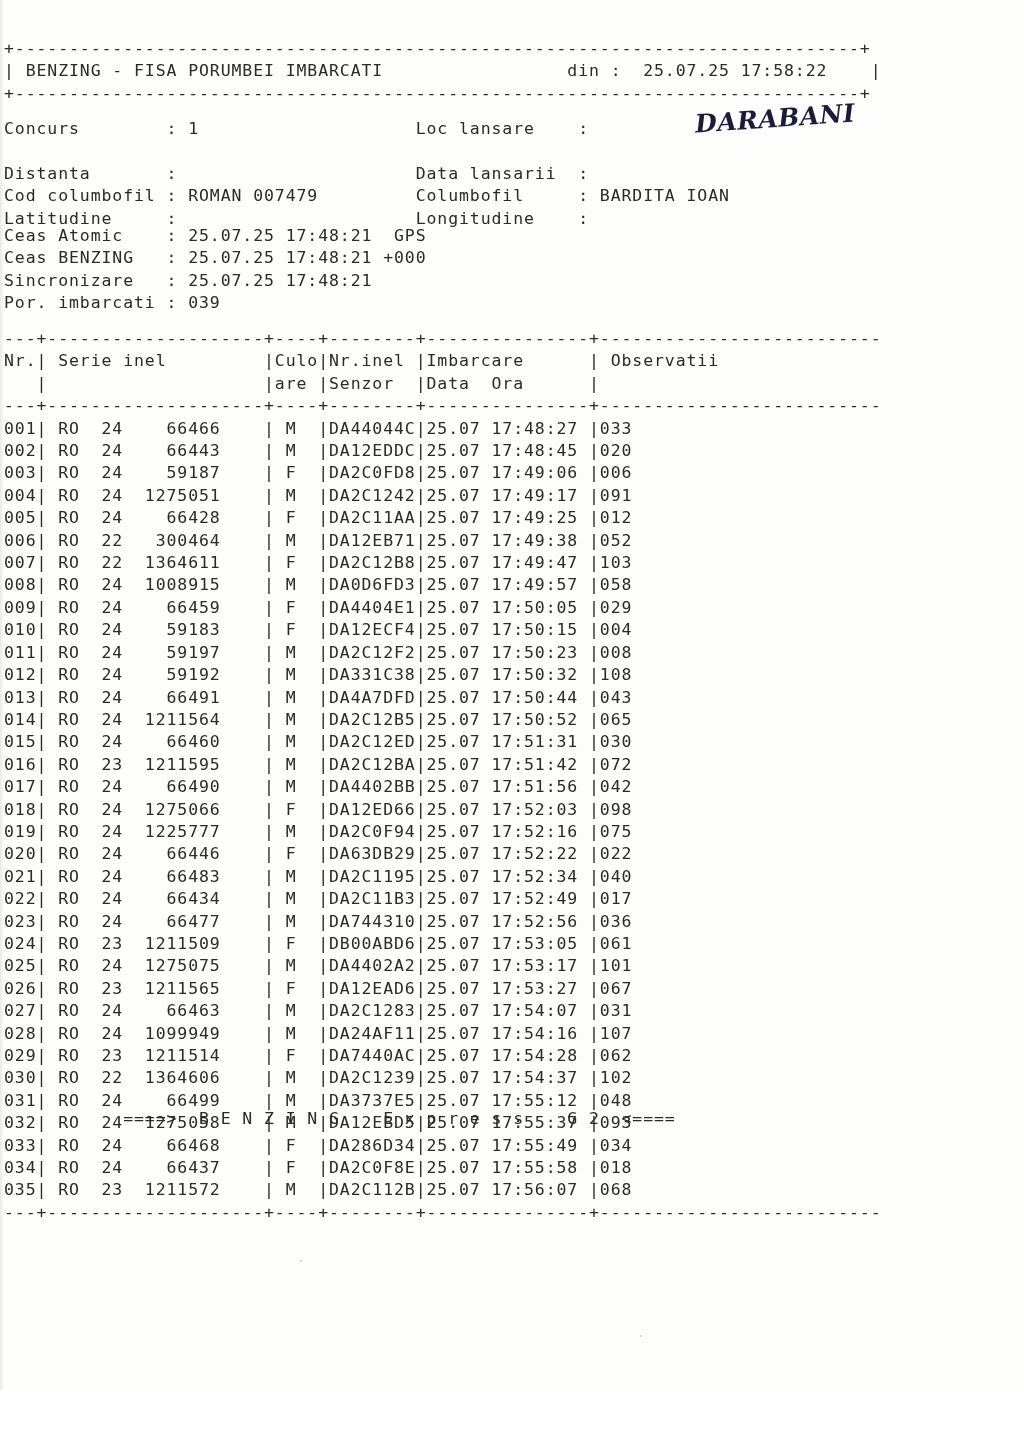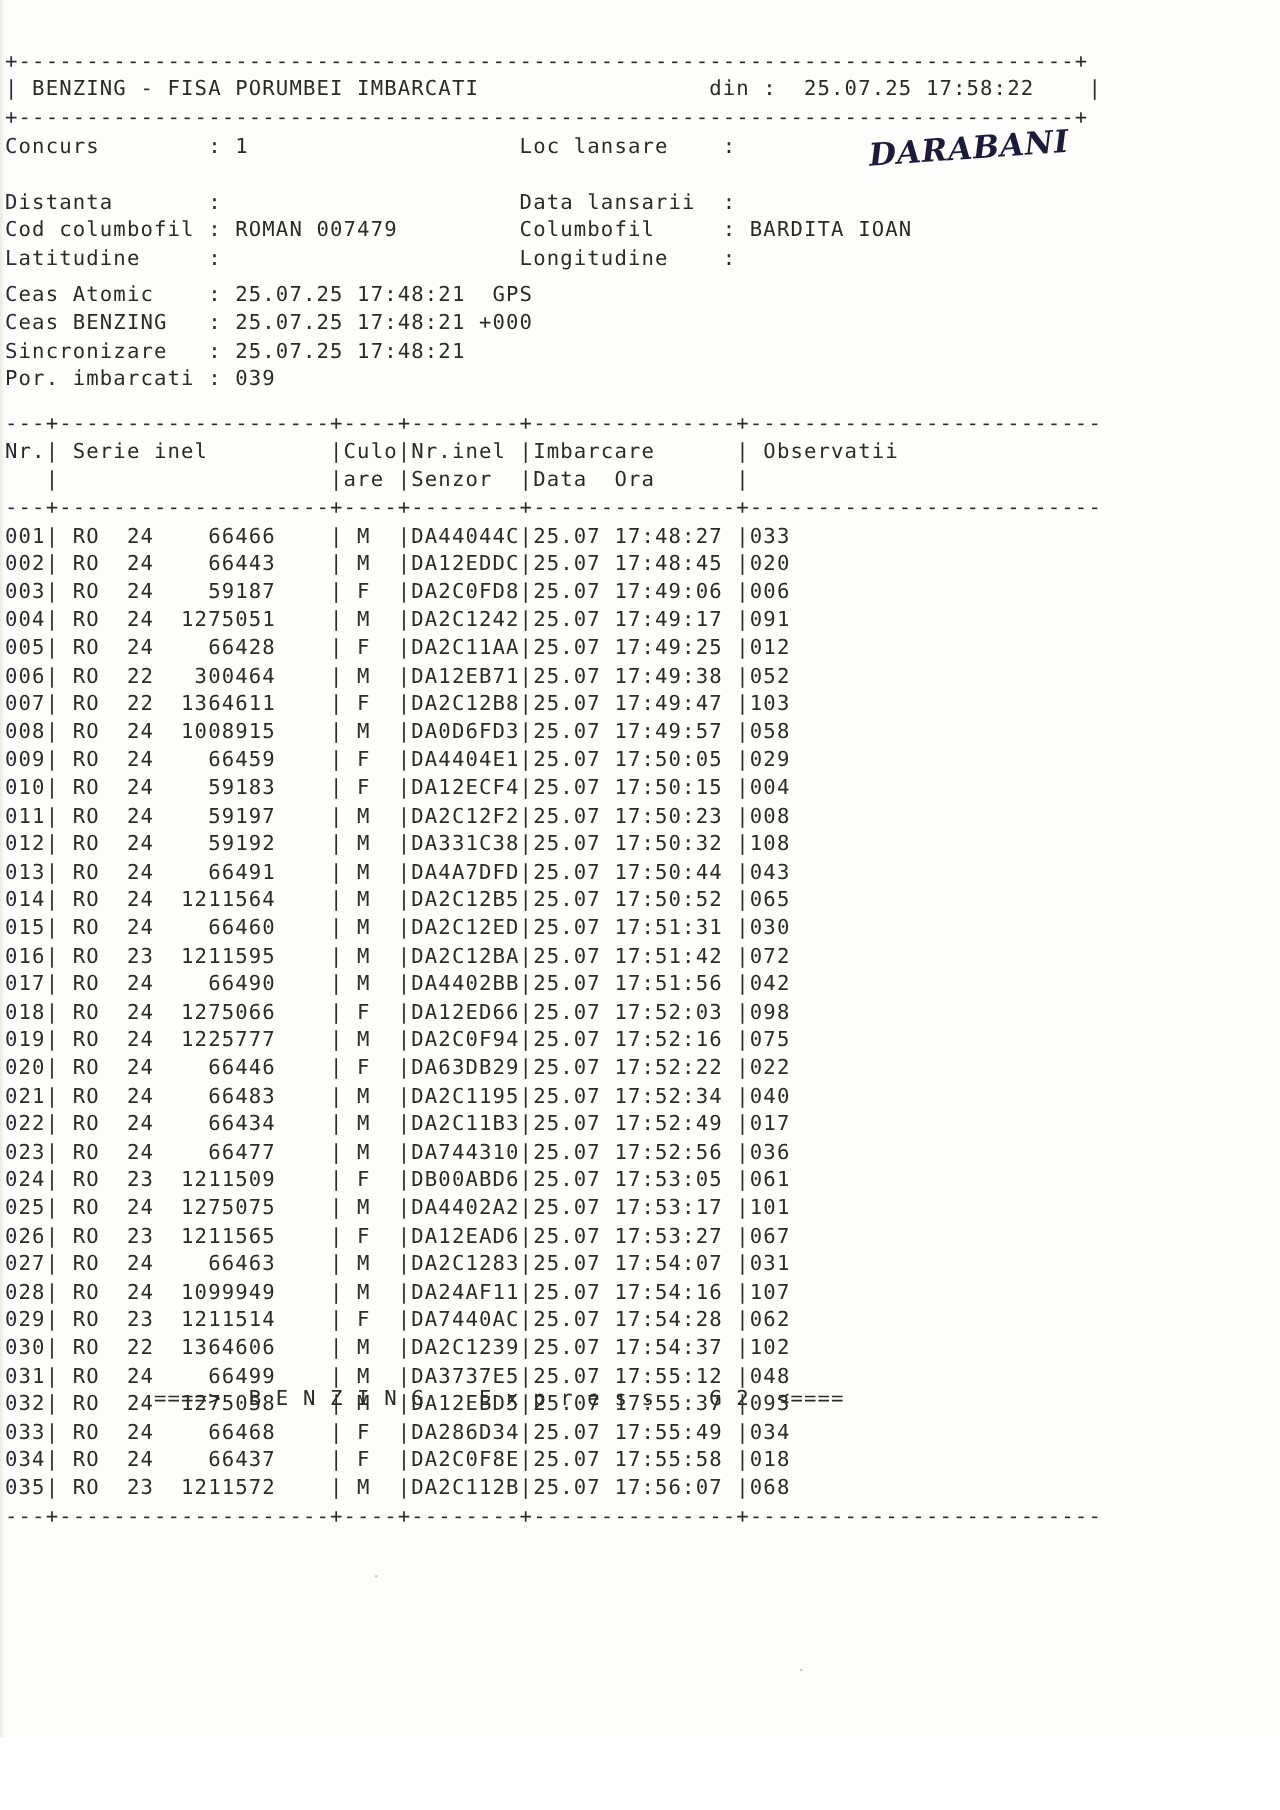--- a/index.html
+++ b/index.html
@@ -36,21 +36,21 @@
     line-height: 22.4px;
     letter-spacing: 0.9px;
     color: #2a2a2a;
     white-space: pre;
   }
   .block {
     position: absolute;
     left: 4px;
   }
   #header-frame { top: 20px; }
-  #meta-block { top: 88px; }
+  #meta-block { top: 100px; }
   #clock-block { top: 207px; }
   #table-block { top: 310px; }
   #footer-block { top: 1090px; }
   .hand {
     position: absolute;
     left: 695px;
     top: 104px;
     font-family: "DejaVu Serif", "Liberation Serif", serif;
     font-size: 25px;
     font-style: italic;

